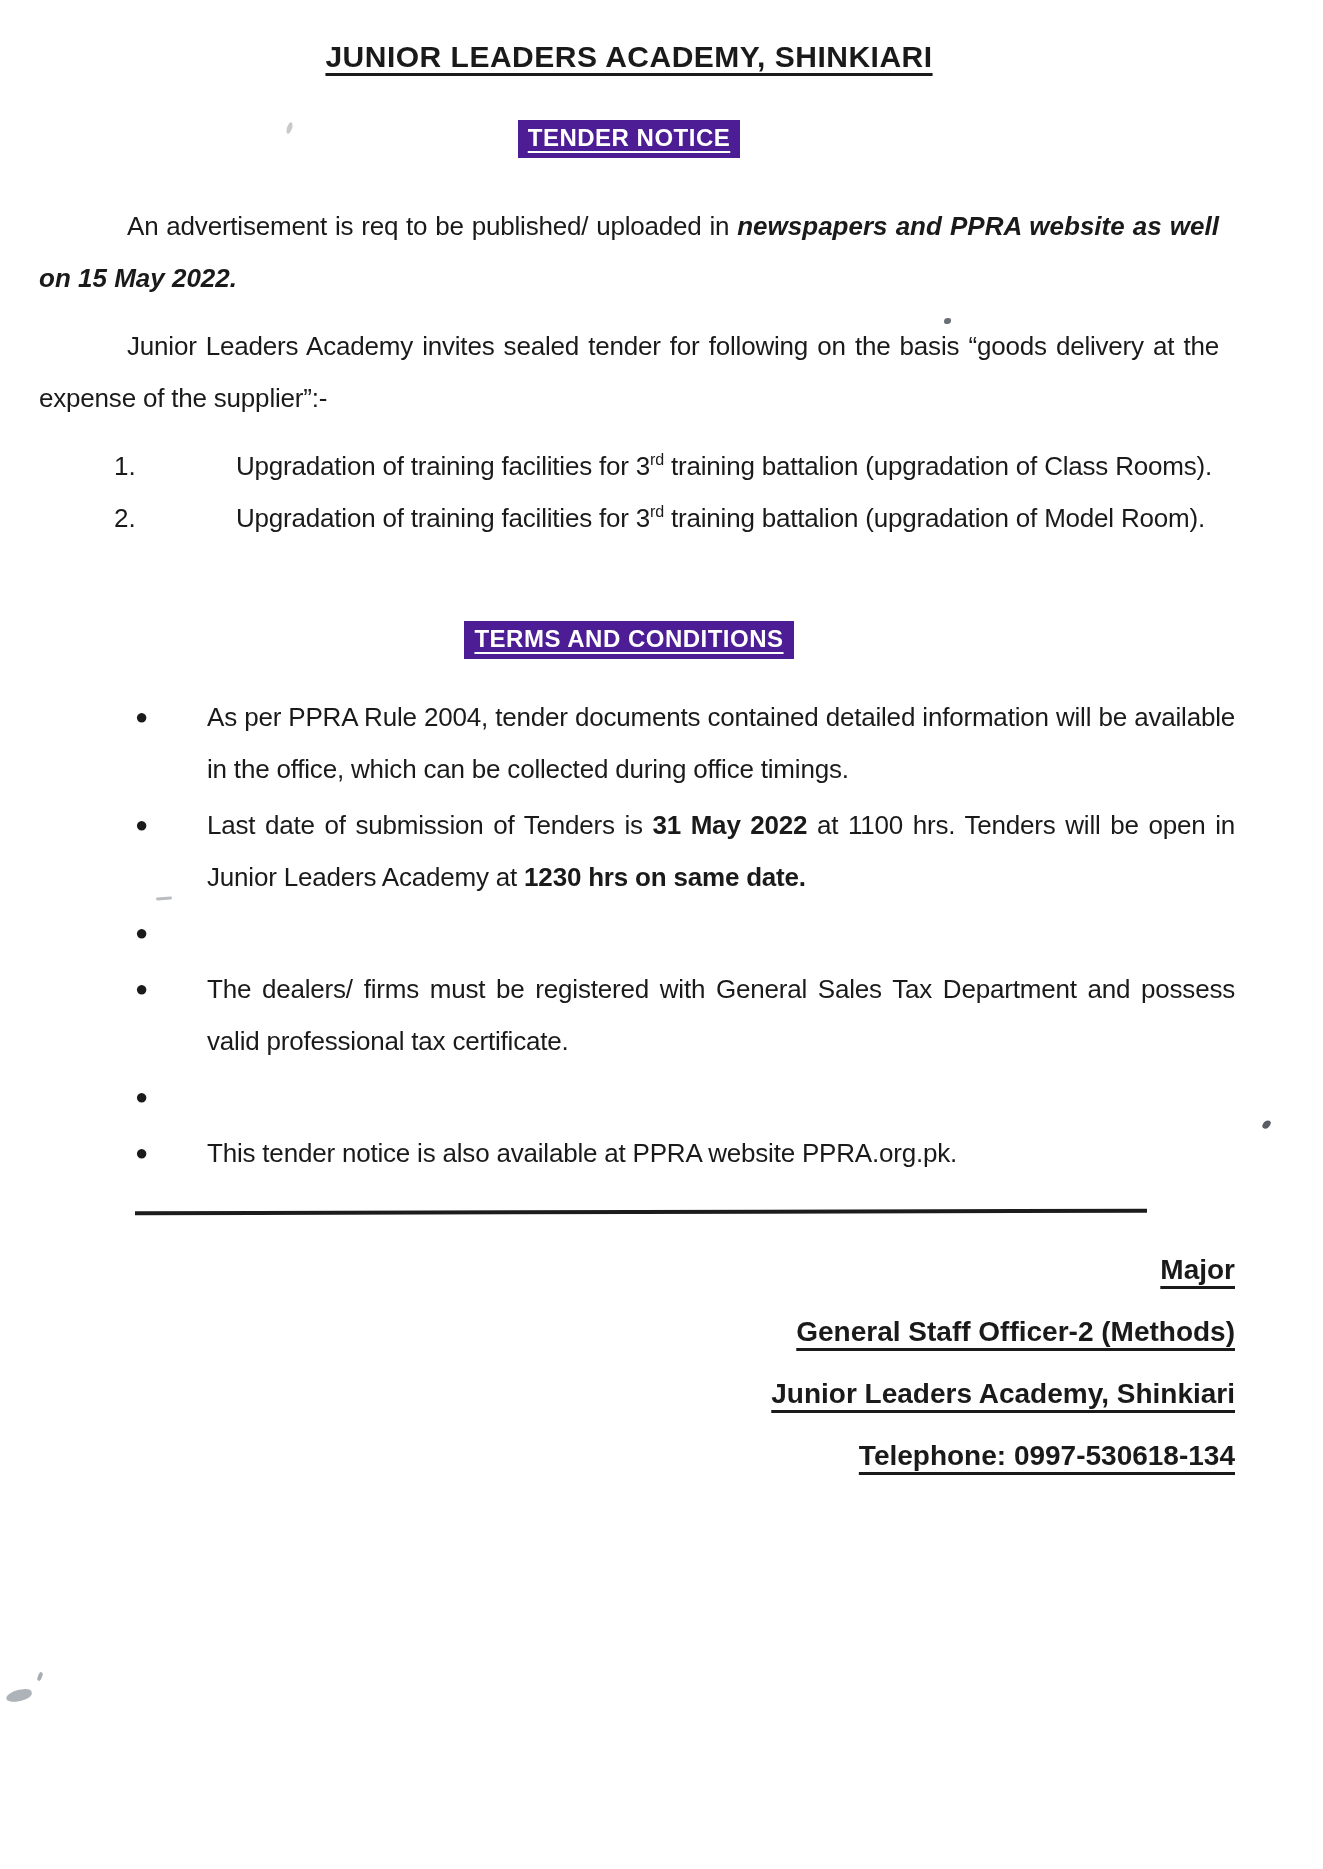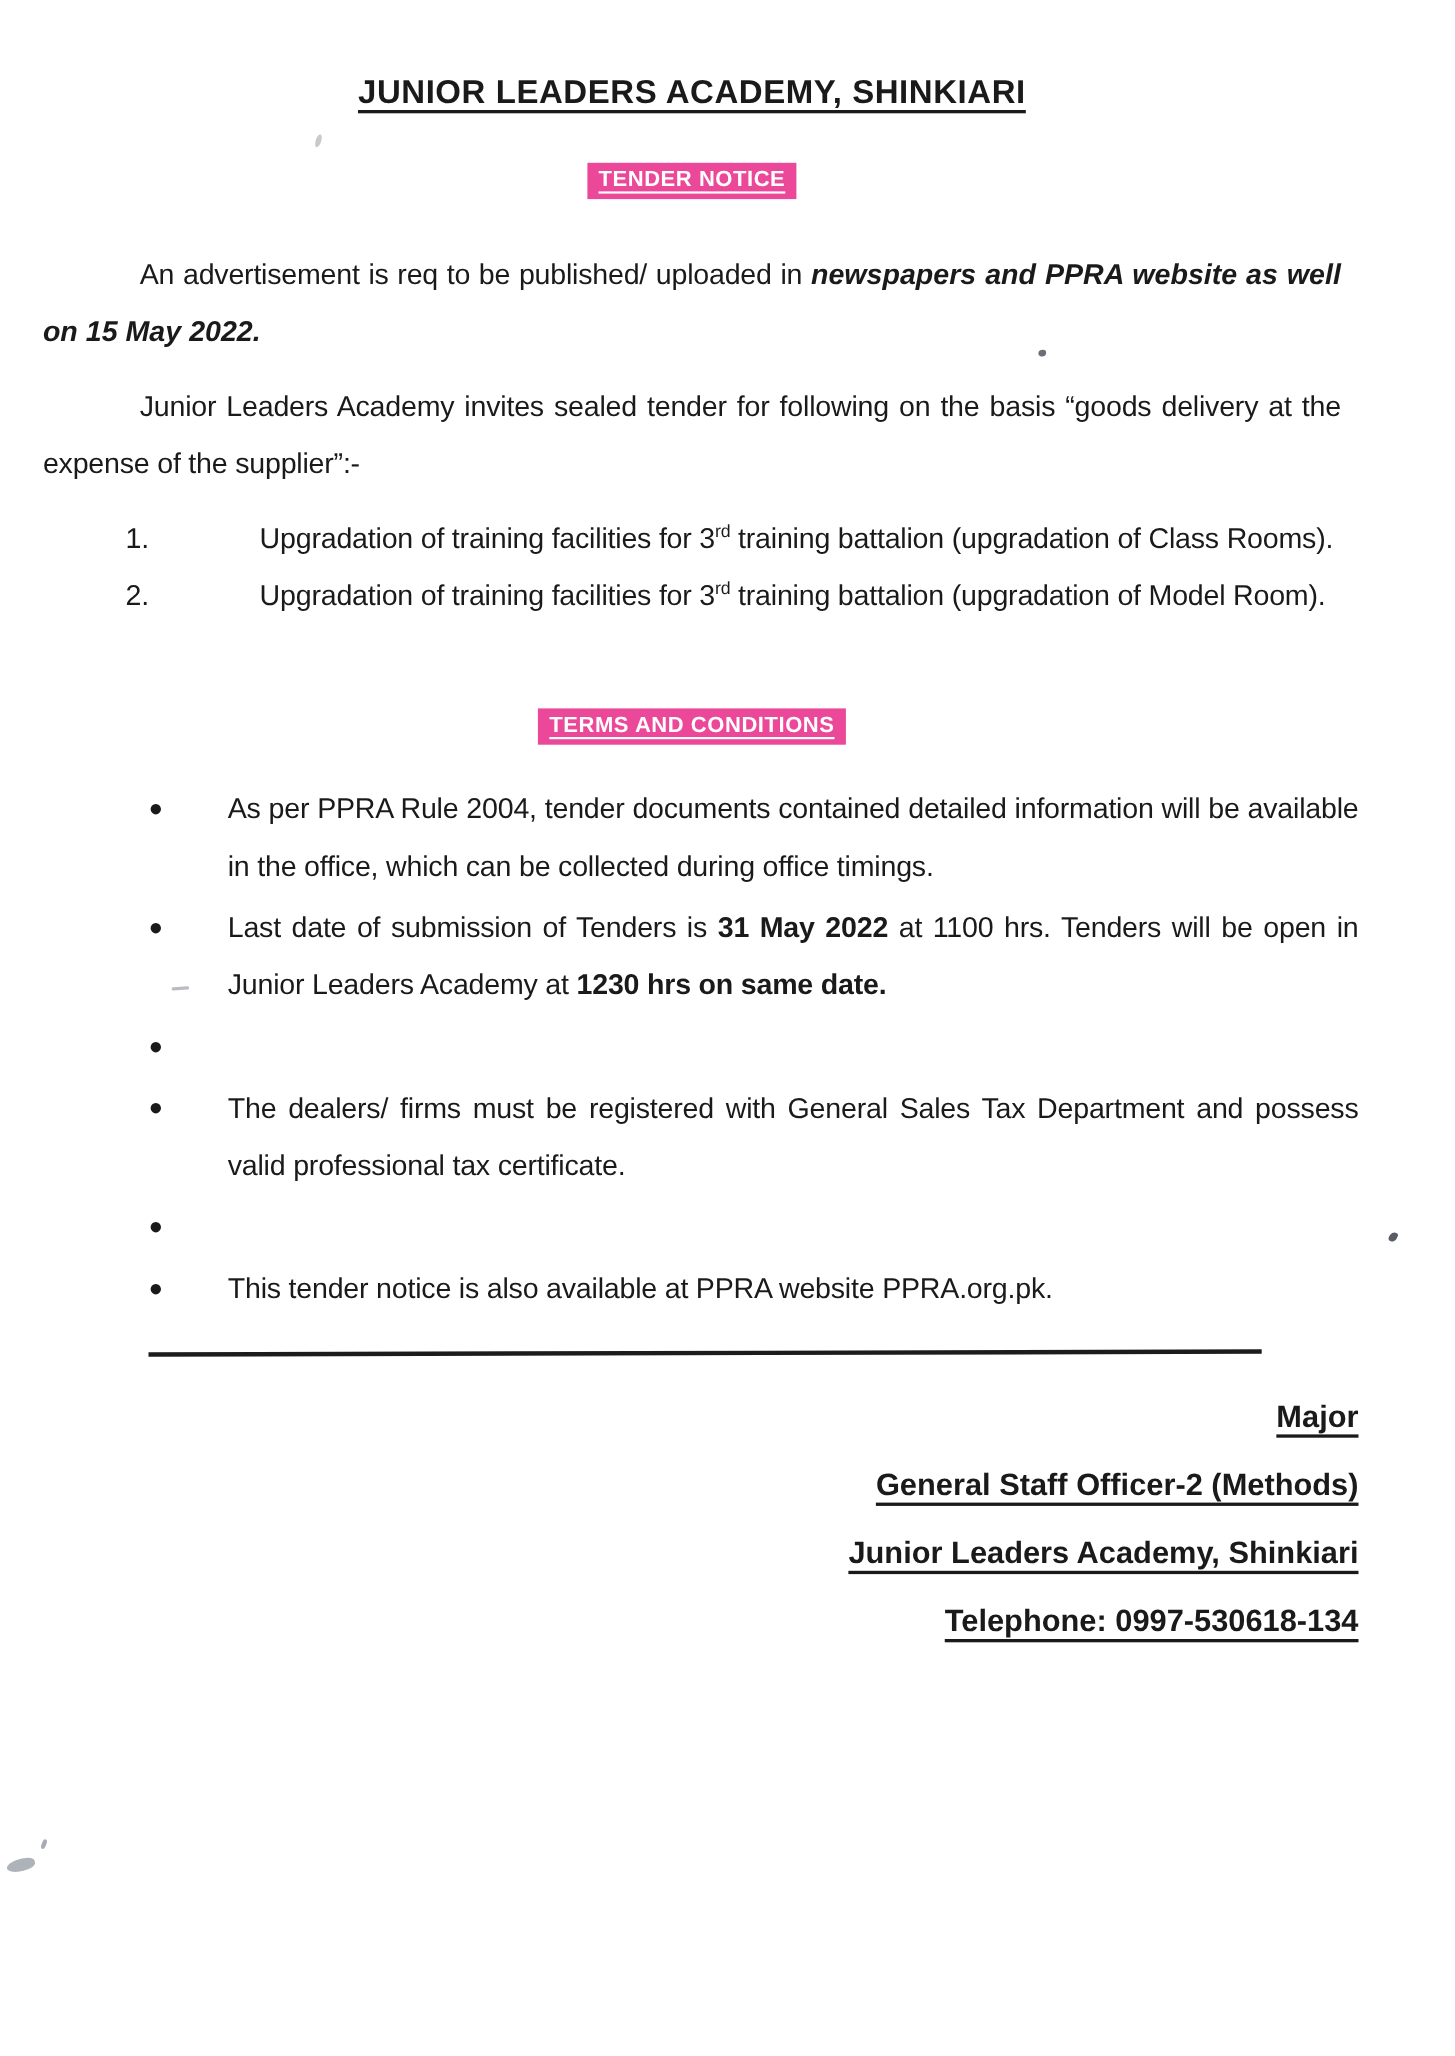--- a/index.html
+++ b/index.html
@@ -8,43 +8,43 @@
     width:1323px;height:1869px;
     margin:0 auto;
     background:#ffffff;
     color:#1a1a1a;
     font-family:"Liberation Sans", sans-serif;
     overflow:hidden;
   }
   .content{
     box-sizing:border-box;
     width:100%;
-    padding:68px 88px 0 23px; 
+    padding:40px 88px 0 23px; 
   }
   
   .doc-title{
     margin:0;
     text-align:center;
     font-size:30px;
     font-weight:bold;
     letter-spacing:.5px;
   }
   .doc-title .u{
     text-decoration:underline;
     text-decoration-thickness:3px;
     text-underline-offset:6px;
   }
   .badge-row{text-align:center;}
   .badge-row.notice{margin-top:46px;}
   .badge-row.terms{margin-top:77px;}
   .badge{
     display:inline-block;
-    background:#ec4899;
+    background:#4c1d95;
     color:#ffffff;
-    font-size:20px;
+    font-size:24px;
     font-weight:bold;
     padding:4px 10px 6px 10px;
     text-decoration:underline;
     text-decoration-thickness:2px;
     text-underline-offset:5px;
     letter-spacing:.5px;
   }
   
   .para{
     margin:16px;

